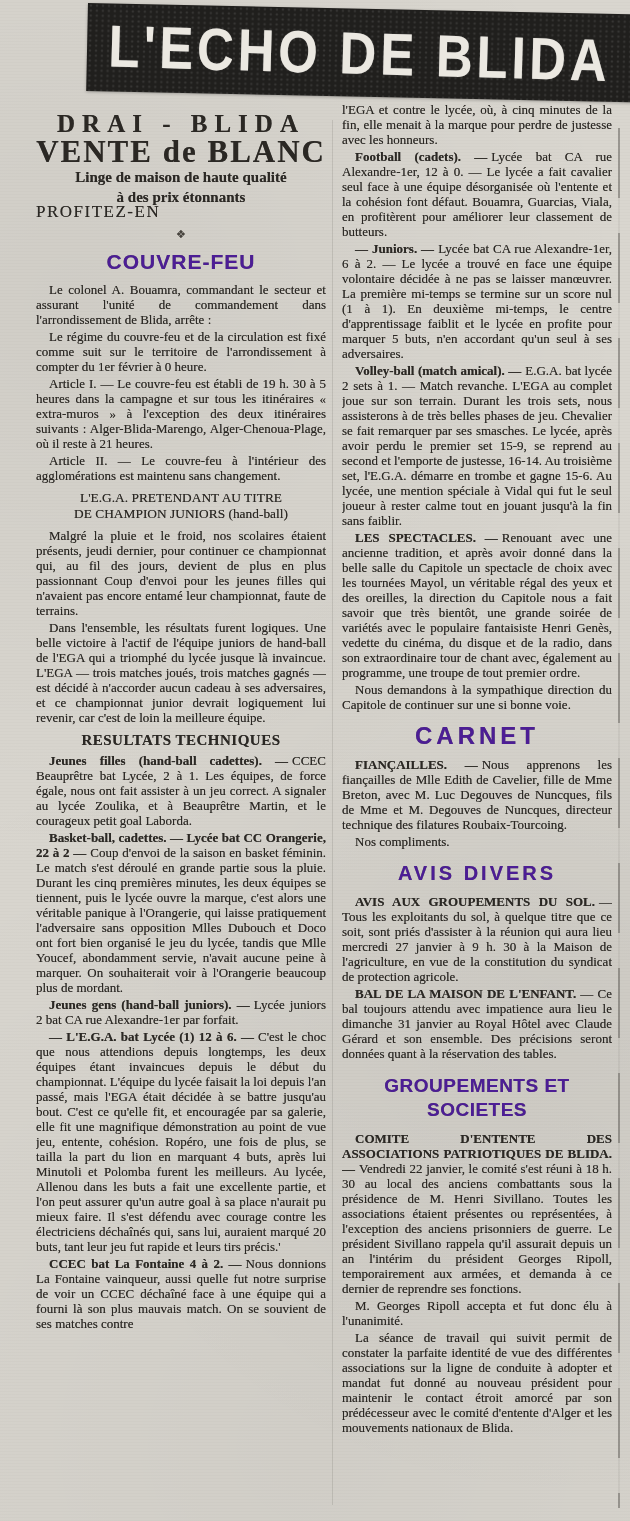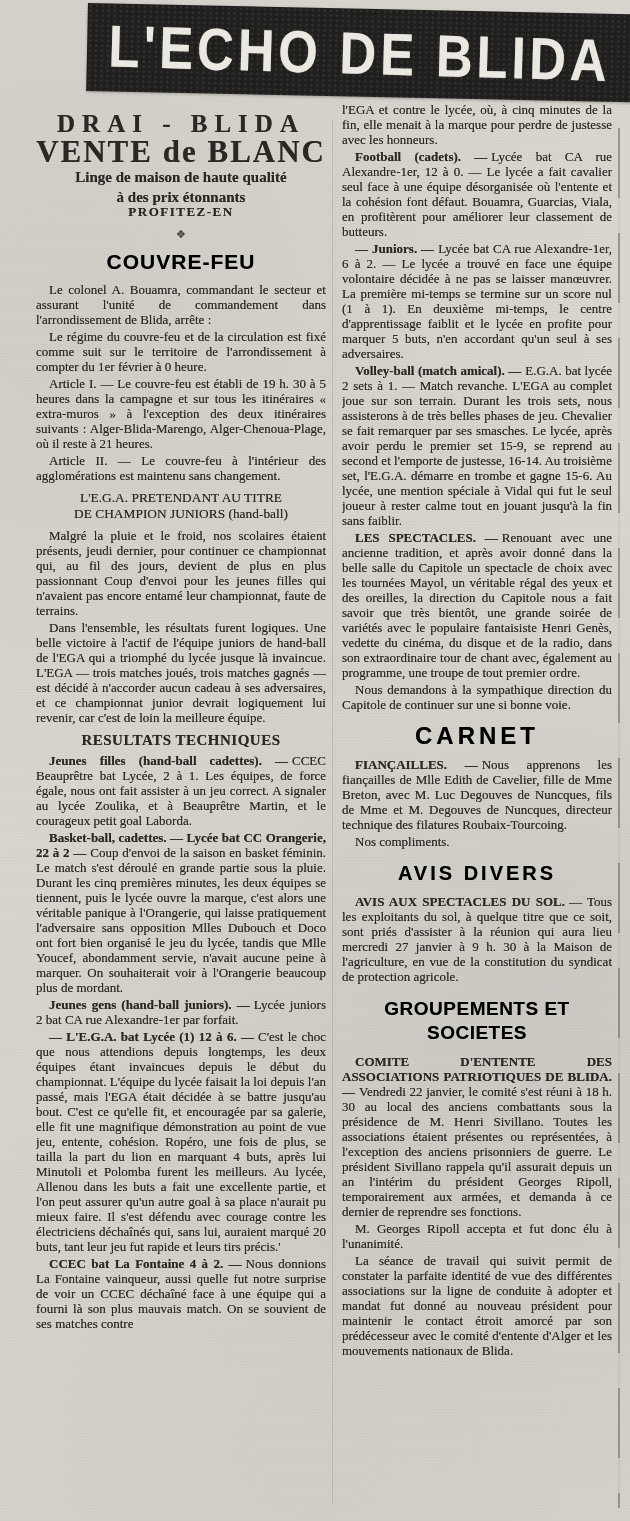--- a/index.html
+++ b/index.html
@@ -43,26 +43,26 @@
     position:absolute;left:618px;top:128px;width:2px;height:1380px;
     background:repeating-linear-gradient(180deg, rgba(35,32,28,.35) 0 70px, rgba(35,32,28,.06) 70px 105px);
   }
   .para{margin:0 0 2px 0;text-indent:13px;}
   .para.noindent{text-indent:0;}
   .lead{font-weight:700;margin-right:4px;}
   .ad{margin:2px 0 10px 0;}
   .ad-line1{text-align:center;font-weight:700;font-size:25px;letter-spacing:7px;line-height:28px;}
   .ad-line2{text-align:right;font-weight:700;font-size:31px;letter-spacing:2px;line-height:27px;}
   .ad-sub{text-align:center;font-weight:700;font-size:15px;line-height:14.5px;margin-top:5px;}
-  .ad-sub-caps{text-align:center;font-weight:700;font-size:13px;letter-spacing:1.5px;line-height:15px;}
+  .ad-sub-caps{text-align:left;font-weight:400;font-size:17px;letter-spacing:1.5px;line-height:15px;}
   .fleuron{text-align:center;font-size:11px;line-height:12px;margin:9px 0 2px 0;color:#47433d;}
   .h-sans{
     font-family:"Liberation Sans",sans-serif;font-weight:700;text-align:center;
     font-size:21px;letter-spacing:1px;line-height:24px;margin:10px 0 8px 0;text-indent:0;
-    color:#000000;
+    color:#4c1d95;
   }
   .h-carnet{font-size:24px;letter-spacing:4px;margin:12px 0 9px 0;}
   .h-avis{font-size:20px;letter-spacing:3px;margin:12px 0 9px 0;}
   .h-group{font-size:19px;letter-spacing:.5px;margin:13px 0 9px 0;}
   .h-serif{
     font-weight:700;text-align:center;font-size:15px;letter-spacing:.5px;
     margin:8px 0 5px 0;text-indent:0;
   }
   .subhead{font-weight:400;text-align:center;font-size:13.4px;line-height:15.5px;margin:7px 0 7px 0;text-indent:0;}
 </style>
@@ -118,21 +118,22 @@
     <p class="para"><b class="lead">— Juniors. —</b><span>Lycée bat CA rue Alexandre-1er, 6 à 2. — Le lycée a trouvé en face une équipe volontaire décidée à ne pas se laisser manœuvrer. La première mi-temps se termine sur un score nul (1 à 1). En deuxième mi-temps, le centre d'apprentissage faiblit et le lycée en profite pour marquer 5 buts, n'en accordant qu'un seul à ses adversaires.</span></p>
     <p class="para"><b class="lead">Volley-ball (match amical). —</b><span>E.G.A. bat lycée 2 sets à 1. — Match revanche. L'EGA au complet joue sur son terrain. Durant les trois sets, nous assisterons à de très belles phases de jeu. Chevalier se fait remarquer par ses smasches. Le lycée, après avoir perdu le premier set 15-9, se reprend au second et l'emporte de justesse, 16-14. Au troisième set, l'E.G.A. démarre en trombe et gagne 15-6. Au lycée, une mention spéciale à Vidal qui fut le seul joueur à rester calme tout en jouant jusqu'à la fin sans faiblir.</span></p>
     <p class="para"><b class="lead">LES SPECTACLES. —</b><span>Renouant avec une ancienne tradition, et après avoir donné dans la belle salle du Capitole un spectacle de choix avec les tournées Mayol, un véritable régal des yeux et des oreilles, la direction du Capitole nous a fait savoir que très bientôt, une grande soirée de variétés avec le populaire fantaisiste Henri Genès, vedette du cinéma, du disque et de la radio, dans son extraordinaire tour de chant avec, également au programme, une troupe de tout premier ordre.</span></p>
     <p class="para"><span>Nous demandons à la sympathique direction du Capitole de continuer sur une si bonne voie.</span></p>
 
     <h2 class="h-sans h-carnet">CARNET</h2>
     <p class="para"><b class="lead">FIANÇAILLES. —</b><span>Nous apprenons les fiançailles de Mlle Edith de Cavelier, fille de Mme Breton, avec M. Luc Degouves de Nuncques, fils de Mme et M. Degouves de Nuncques, directeur technique des filatures Roubaix-Tourcoing.</span></p>
     <p class="para"><span>Nos compliments.</span></p>
 
     <h2 class="h-sans h-avis">AVIS DIVERS</h2>
-    <p class="para"><b class="lead">AVIS AUX SPECTACLES DU SOL.</b><span>— Tous les exploitants du sol, à quelque titre que ce soit, sont priés d'assister à la réunion qui aura lieu mercredi 27 janvier à 9 h. 30 à la Maison de l'agriculture, en vue de la constitution du syndicat de protection agricole.</span></p>
+    <p class="para"><b class="lead">AVIS AUX GROUPEMENTS DU SOL.</b><span>— Tous les exploitants du sol, à quelque titre que ce soit, sont priés d'assister à la réunion qui aura lieu mercredi 27 janvier à 9 h. 30 à la Maison de l'agriculture, en vue de la constitution du syndicat de protection agricole.</span></p>
+    <p class="para"><b class="lead">BAL DE LA MAISON DE L'ENFANT.</b><span>— Ce bal toujours attendu avec impatience aura lieu le dimanche 31 janvier au Royal Hôtel avec Claude Gérard et son ensemble. Des précisions seront données quant à la réservation des tables.</span></p>
 
     <h2 class="h-sans h-group">GROUPEMENTS ET SOCIETES</h2>
     <p class="para"><b class="lead">COMITE D'ENTENTE DES ASSOCIATIONS PATRIOTIQUES DE BLIDA. —</b><span>Vendredi 22 janvier, le comité s'est réuni à 18 h. 30 au local des anciens combattants sous la présidence de M. Henri Sivillano. Toutes les associations étaient présentes ou représentées, à l'exception des anciens prisonniers de guerre. Le président Sivillano rappela qu'il assurait depuis un an l'intérim du président Georges Ripoll, temporairement aux armées, et demanda à ce dernier de reprendre ses fonctions.</span></p>
     <p class="para"><span>M. Georges Ripoll accepta et fut donc élu à l'unanimité.</span></p>
     <p class="para"><span>La séance de travail qui suivit permit de constater la parfaite identité de vue des différentes associations sur la ligne de conduite à adopter et mandat fut donné au nouveau président pour maintenir le contact étroit amorcé par son prédécesseur avec le comité d'entente d'Alger et les mouvements nationaux de Blida.</span></p>
   </div>
 
 </div>
 
 </body></html>

